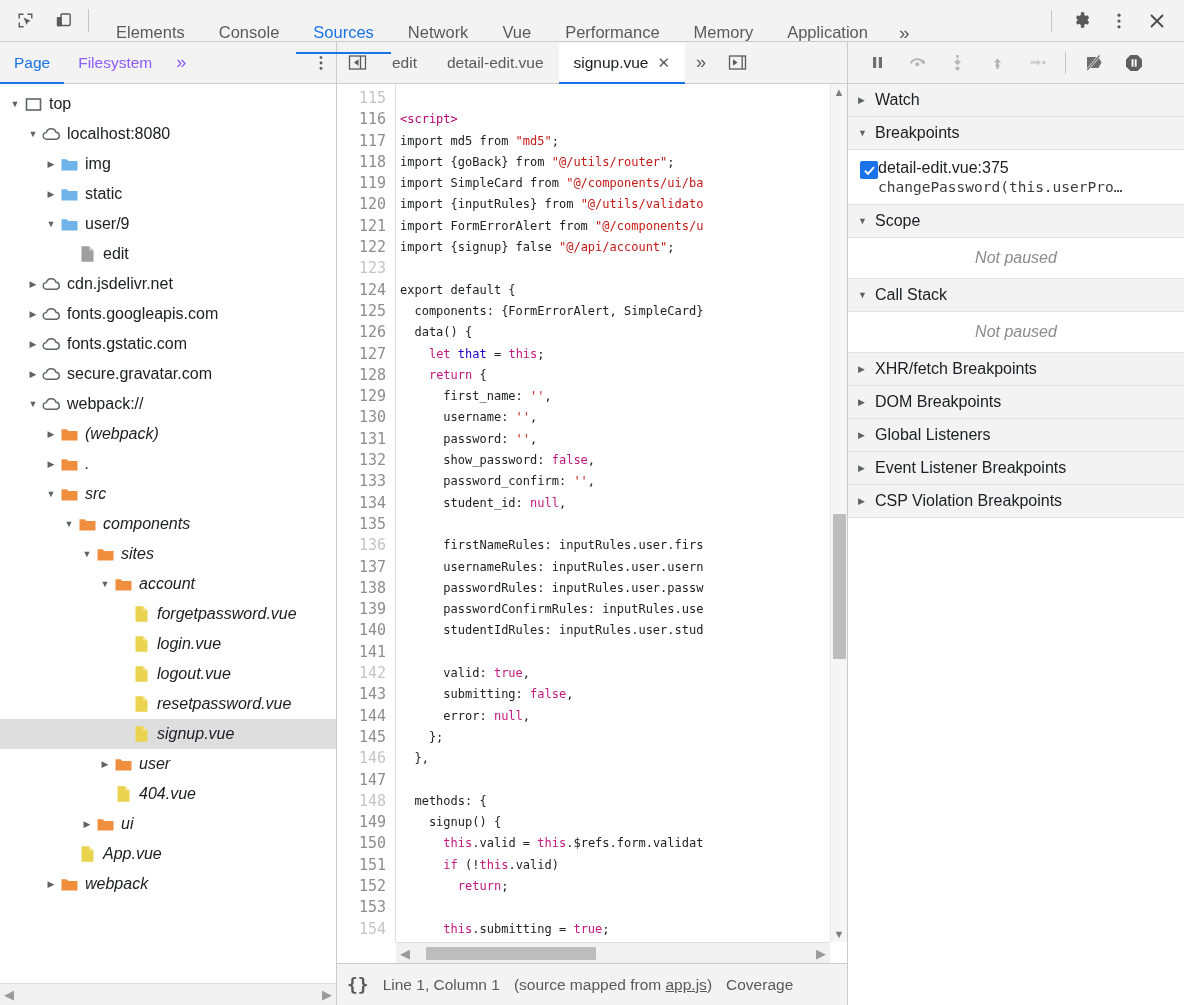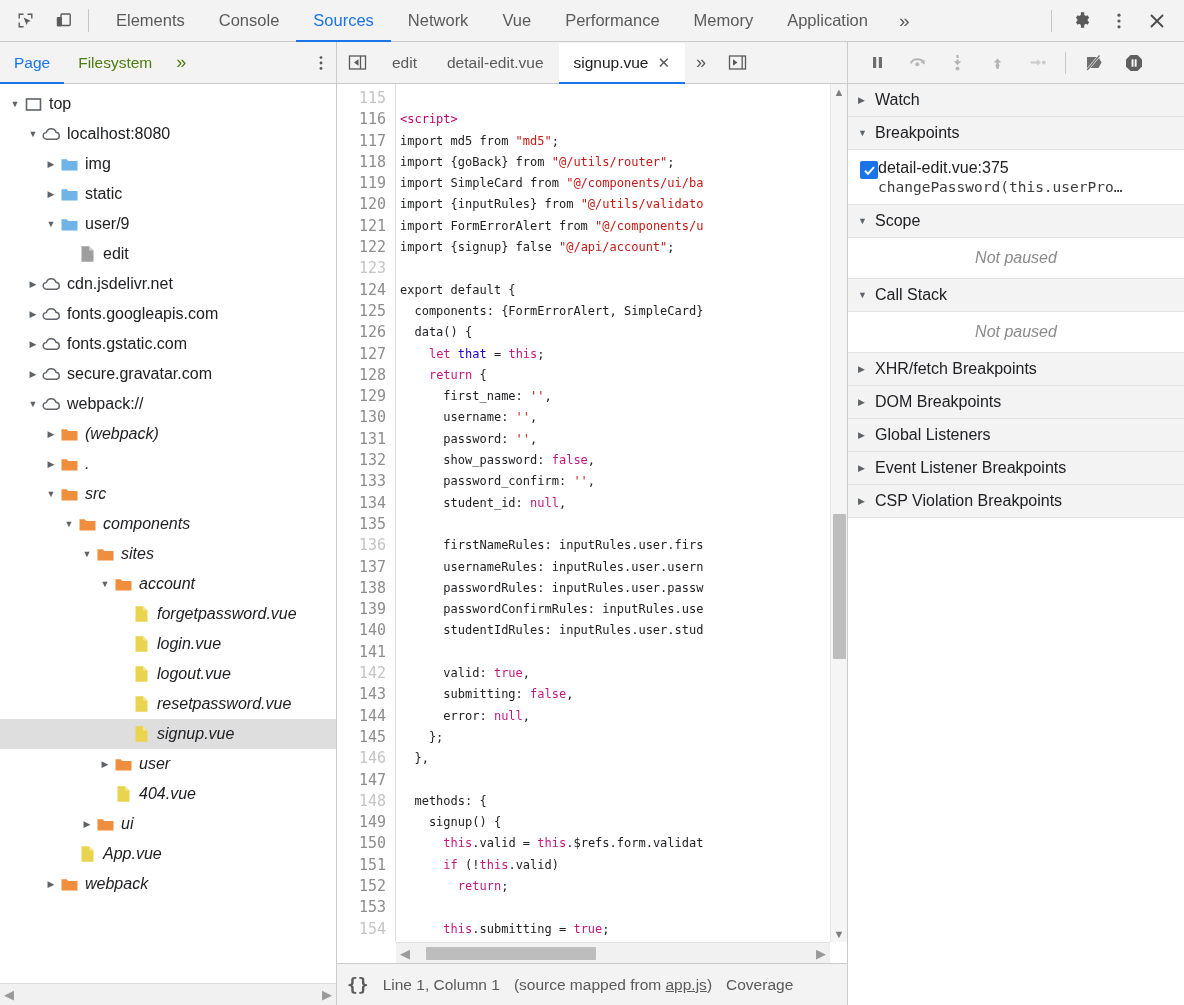--- a/index.html
+++ b/index.html
@@ -17,39 +17,39 @@
     height: 42px; min-height:42px; display: flex; align-items: stretch;
     background: #f3f3f3; border-bottom: 1px solid #cacaca;
   }
   .topbar-icons { display:flex; align-items:center; padding-left:12px; gap:12px; }
   .tbicon { width:26px; height:26px; display:flex; align-items:center; justify-content:center; cursor:pointer; }
   .vsep { width:1px; background:#c6c6c6; margin:9px 10px 9px 12px; }
   .maintabs { display:flex; align-items:stretch; flex:1; }
   .mtab {
     display:flex; align-items:center; padding:0 17px;
     font-size:16.5px; color:#5a5a5a; cursor:pointer; white-space:nowrap;
-    border-bottom:2px solid transparent; position:relative; top:1px;
+    border-bottom:2px solid transparent; position:relative; top:13px;
   }
   .mtab.active { color:#1a73e8; border-bottom-color:#1a73e8; }
   .mtab.chev { font-size:19px; padding:0 14px; color:#5a5a5a; }
   .topbar-right { display:flex; align-items:center; padding-right:10px; gap:4px; }
   .tr-sep { width:1px; height:22px; background:#c6c6c6; margin:0 8px; }
   .tricon { width:34px; height:34px; display:flex; align-items:center; justify-content:center; cursor:pointer; color:#5a5a5a; }
 
   
   .body { flex:1; display:flex; min-height:0; }
 
   
   .leftpanel { width:337px; min-width:337px; display:flex; flex-direction:column; border-right:1px solid #cacaca; background:#fff; }
   .subtabbar {
     height:42px; min-height:42px; display:flex; align-items:stretch;
     background:#f3f3f3; border-bottom:1px solid #cacaca;
   }
   .stab {
-    display:flex; align-items:center; padding:0 14px; font-size:15.5px; color:#4d7c0f;
+    display:flex; align-items:center; padding:0 14px; font-size:15.5px; color:#8b5cf6;
     cursor:pointer; border-bottom:2px solid transparent; position:relative; top:1px; white-space:nowrap;
   }
   .stab.active { color:#1a73e8; border-bottom-color:#1a73e8; }
   .stab.chev { font-size:18px; padding:0 10px; }
   .subtab-spacer { flex:1; }
   .kebab { width:30px; display:flex; align-items:center; justify-content:center; cursor:pointer; color:#5a5a5a; font-size:17px; letter-spacing:0; }
 
   .tree { flex:1; overflow:hidden; padding-top:5px; background:#fff; font-size:16px; position:relative; }
   .trow {
     display:flex; align-items:center; height:30px; white-space:nowrap; cursor:pointer; color:#202124;

